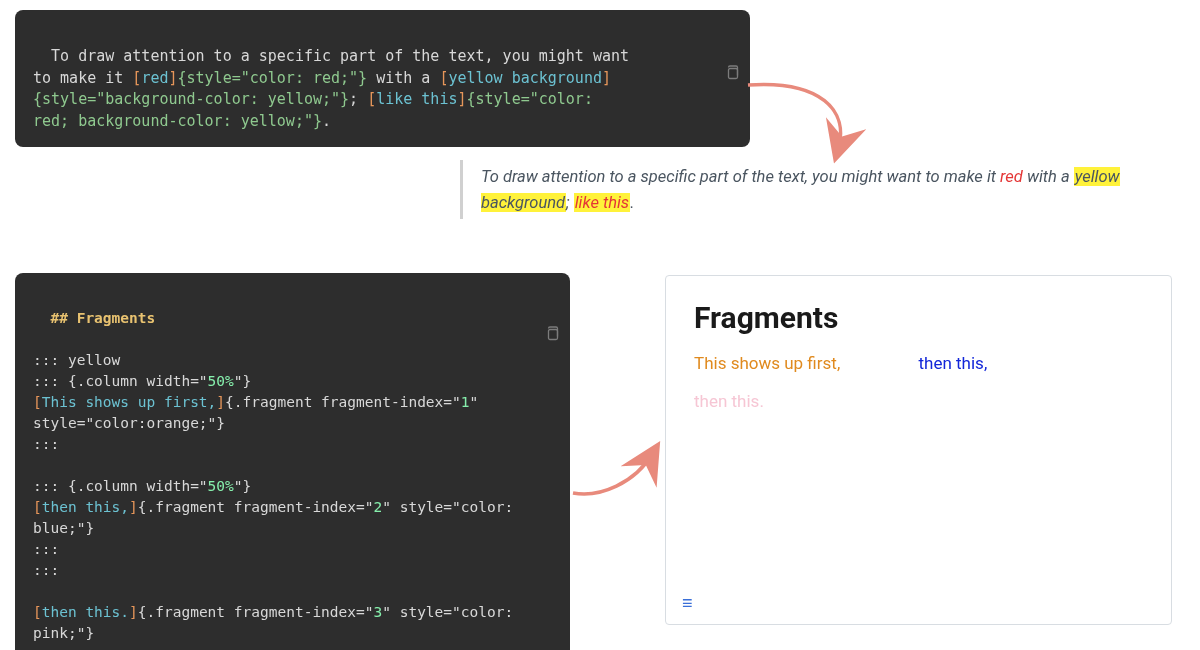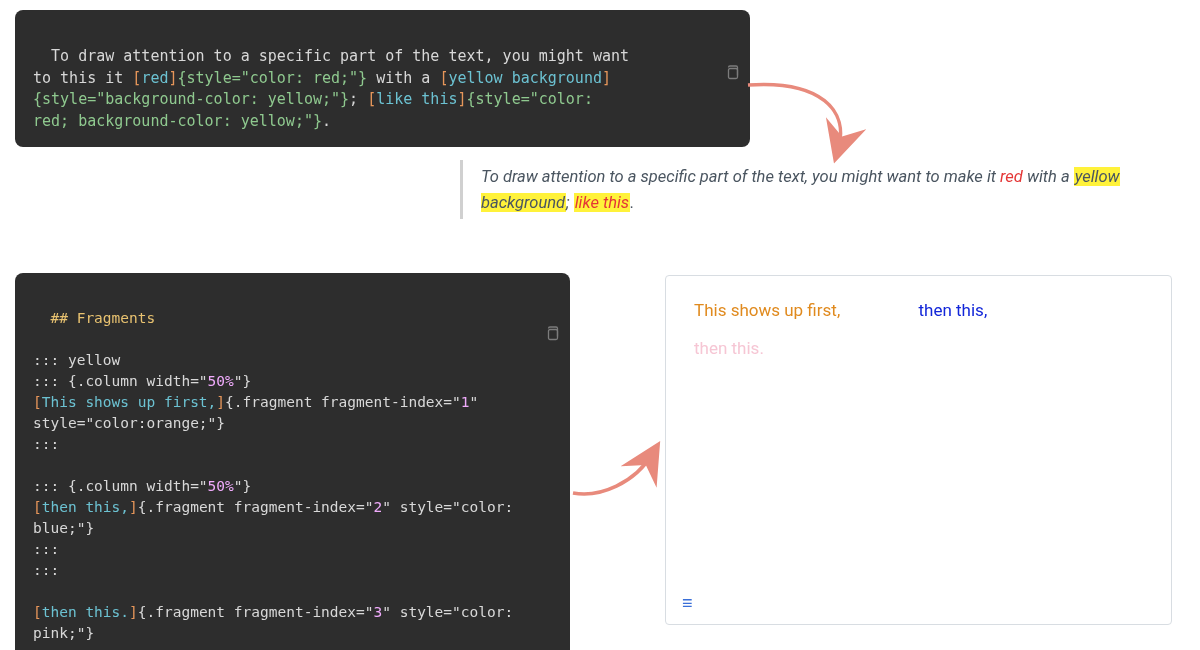--- a/index.html
+++ b/index.html
@@ -29,22 +29,22 @@
     right: 10px;
     width: 16px;
     height: 16px;
     opacity: 0.55;
   }
   .codeblock .copy-icon svg { display:block; }
 
   .tok-orange  { color: #e6965a; }
   .tok-cyan    { color: #6cc2d2; }
   .tok-green   { color: #8fc98f; }
-  .tok-bluegrn { color: #f0abfc; }
-  .tok-yellowh { color: #e8c270; font-weight: 400; }
+  .tok-bluegrn { color: #86efac; }
+  .tok-yellowh { color: #e8c270; font-weight: 700; }
 
   
   #code1 {
     position: absolute;
     left: 15px;
     top: 10px;
     width: 735px;
   }
 
   
@@ -128,21 +128,21 @@
 </head>
 <body>
 
 <div id="code1" class="codeblock">
   <span class="copy-icon">
     <svg viewBox="0 0 16 16" width="16" height="16" fill="none" stroke="#bdbdbd" stroke-width="1.3">
       <rect x="4.5" y="4.5" width="9" height="10" rx="1.5"></rect>
       <path d="M4.5 3.5 a1.5 1.5 0 0 1 1.5 -1.5 h6 a1.5 1.5 0 0 1 1.5 1.5 v8"></path>
     </svg>
   </span><span>To draw attention to a specific part of the text, you might want </span>
-<span>to this it </span><span class="tok-orange">[</span><span class="tok-cyan">red</span><span class="tok-orange">]</span><span class="tok-green">{style="color: red;"}</span><span> with a </span><span class="tok-orange">[</span><span class="tok-cyan">yellow background</span><span class="tok-orange">]</span>
+<span>to make it </span><span class="tok-orange">[</span><span class="tok-cyan">red</span><span class="tok-orange">]</span><span class="tok-green">{style="color: red;"}</span><span> with a </span><span class="tok-orange">[</span><span class="tok-cyan">yellow background</span><span class="tok-orange">]</span>
 <span class="tok-green">{style="background-color: yellow;"}</span><span>; </span><span class="tok-orange">[</span><span class="tok-cyan">like this</span><span class="tok-orange">]</span><span class="tok-green">{style="color: </span>
 <span class="tok-green">red; background-color: yellow;"}</span><span>.</span>
 </div>
 
 <svg id="arrow1" viewBox="0 0 180 100">
   <defs>
     <marker id="ah1" markerWidth="12" markerHeight="12" refX="8" refY="6" orient="auto">
       <path d="M0,0 L12,6 L0,12 L4,6 Z" fill="#e88a7c"></path>
     </marker>
   </defs>
@@ -180,19 +180,20 @@
 <svg id="arrow2" viewBox="0 0 100 70">
   <defs>
     <marker id="ah2" markerWidth="12" markerHeight="12" refX="8" refY="6" orient="auto">
       <path d="M0,0 L12,6 L0,12 L4,6 Z" fill="#e88a7c"></path>
     </marker>
   </defs>
   <path d="M8,55 C35,60 70,45 88,15" stroke="#e88a7c" stroke-width="3.5" fill="none" marker-end="url(#ah2)"></path>
 </svg>
 
 <div id="slide">
+  <h2>Fragments</h2>
   <div class="cols">
     <div class="col c1">This shows up first,</div>
     <div class="col c2">then this,</div>
   </div>
   <div class="frag3">then this.</div>
   <div class="menu-icon">≡</div>
 </div>
 
 </body></html>

